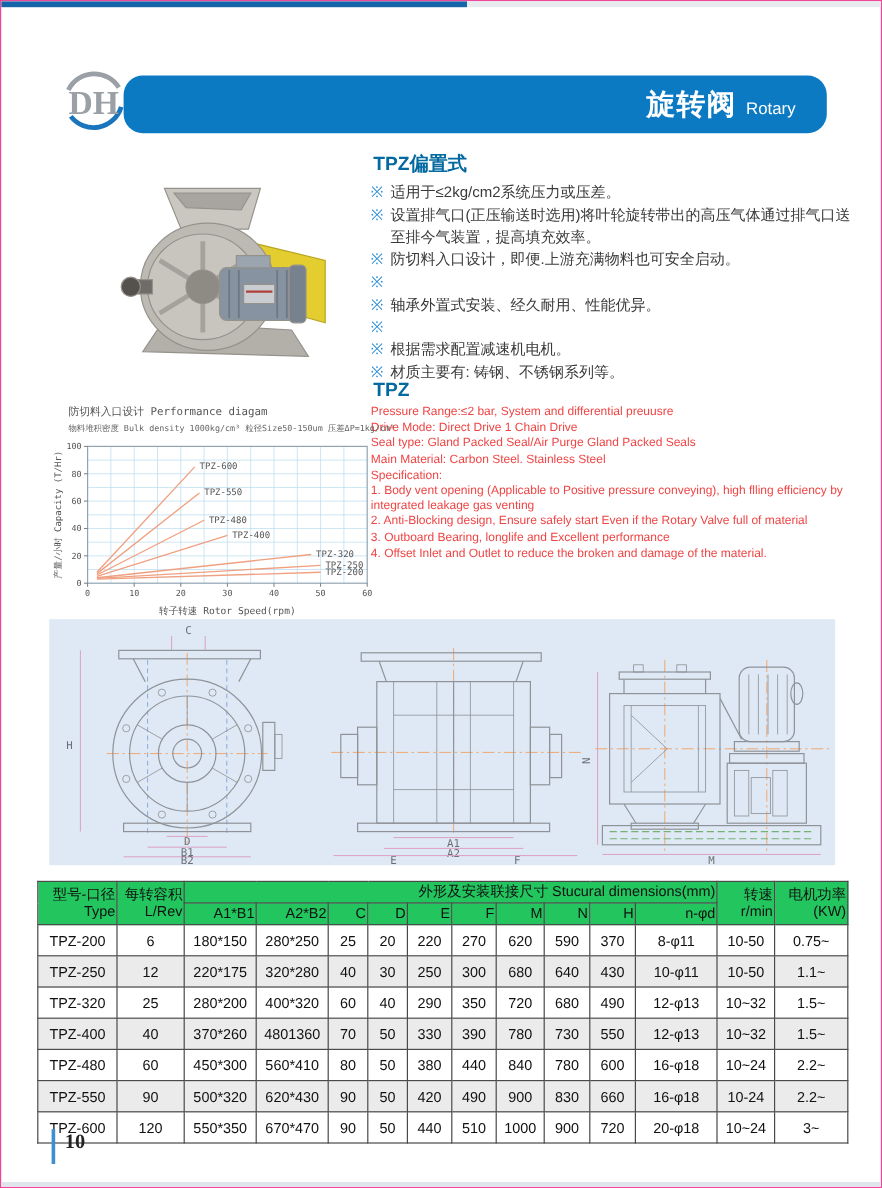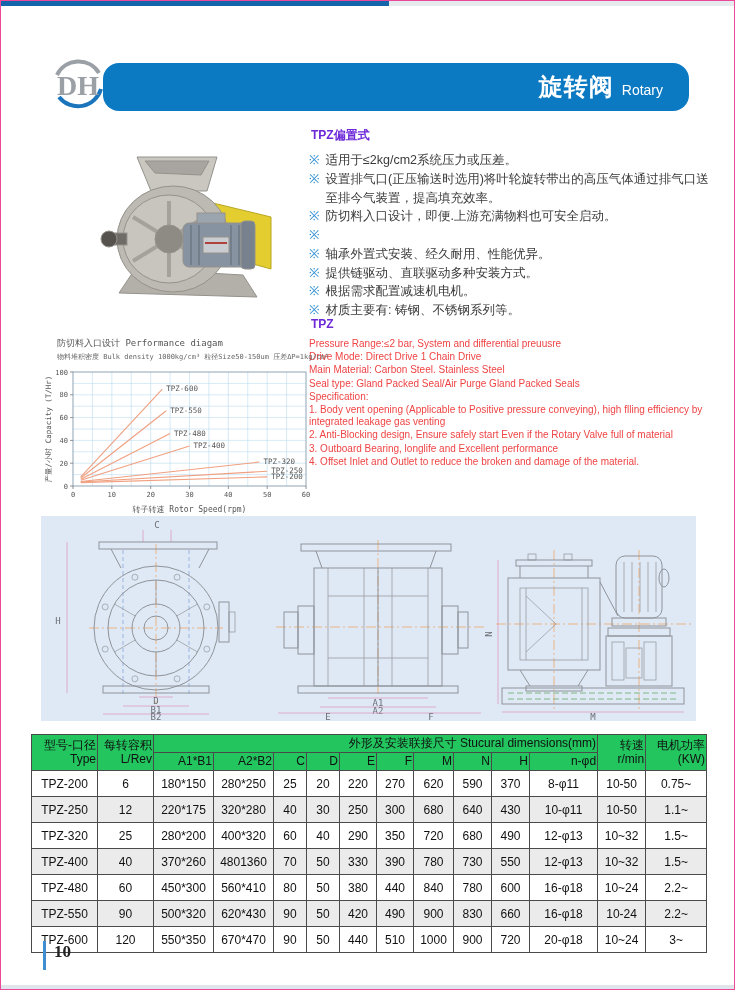--- a/index.html
+++ b/index.html
@@ -12,21 +12,21 @@
 
   
   .logo{position:absolute;left:46px;top:52px;width:62px;height:62px;}
   .banner{position:absolute;left:102px;top:62px;right:45px;height:48px;background:#0b7ac2;
         border-radius:16px;display:flex;align-items:center;justify-content:flex-end;
         padding-right:26px;box-sizing:border-box;color:#fff;}
   .banner .zh{font-size:24px;font-weight:bold;letter-spacing:1px;}
   .banner .en{font-size:14px;margin-left:8px;margin-top:6px;}
 
   
-  .sec-heading{position:absolute;left:310px;font-size:12px;font-weight:bold;color:#6d28d9;}
+  .sec-heading{position:absolute;left:310px;font-size:16px;font-weight:bold;color:#0369a1;}
   .product-photo{position:absolute;left:84px;top:150px;width:206px;height:158px;}
   .feature-list{position:absolute;left:308px;top:150px;width:402px;margin:0;padding:0;list-style:none;
         font-size:12.5px;line-height:1.5;color:#3a3a3a;}
   .feature-list li{display:flex;}
   .feature-list .mk{color:#2f8fd6;margin-right:6px;flex:0 0 auto;}
 
   
   .spec-lines{position:absolute;left:308px;top:337px;width:408px;font-size:10px;
         line-height:1.22;color:#ef4444;}
   .spec-lines div{margin:0 0 1px 0;}
@@ -126,38 +126,37 @@
       </li>
       <li>
         <span class="mk">※</span>
       </li>
       <li>
         <span class="mk">※</span>
         <span>轴承外置式安装、经久耐用、性能优异。</span>
       </li>
       <li>
         <span class="mk">※</span>
-        <span>提供链驱动、直联驱动多种安装方式。</span>
       </li>
       <li>
         <span class="mk">※</span>
         <span>根据需求配置减速机电机。</span>
       </li>
       <li>
         <span class="mk">※</span>
         <span>材质主要有: 铸钢、不锈钢系列等。</span>
       </li>
     </ul>
 
   <div class="sec-heading" style="top:316px;text-align:right;">TPZ</div>
   <div class="spec-lines">
       <div>Pressure Range:≤2 bar, System and differential preuusre</div>
       <div>Drive Mode: Direct Drive 1 Chain Drive</div>
+      <div>Seal type: Gland Packed Seal/Air Purge Gland Packed Seals</div>
       <div>Main Material: Carbon Steel. Stainless Steel</div>
-      <div>Seal type: Gland Packed Seal/Air Purge Gland Packed Seals</div>
       <div>Specification:</div>
       <div>1. Body vent opening (Applicable to Positive pressure conveying), high flling efficiency by integrated leakage gas venting</div>
       <div>2. Anti-Blocking design, Ensure safely start Even if the Rotary Valve full of material</div>
       <div>3. Outboard Bearing, longlife and Excellent performance</div>
       <div>4. Offset Inlet and Outlet to reduce the broken and damage of the material.</div>
     </div>
 
   <div class="chart-box">
     <div class="chart-title">防切料入口设计 Performance diagam</div>
     <div class="chart-sub">物料堆积密度 Bulk density 1000kg/cm³  粒径Size50-150um  压差ΔP=1kg/cm²</div>

